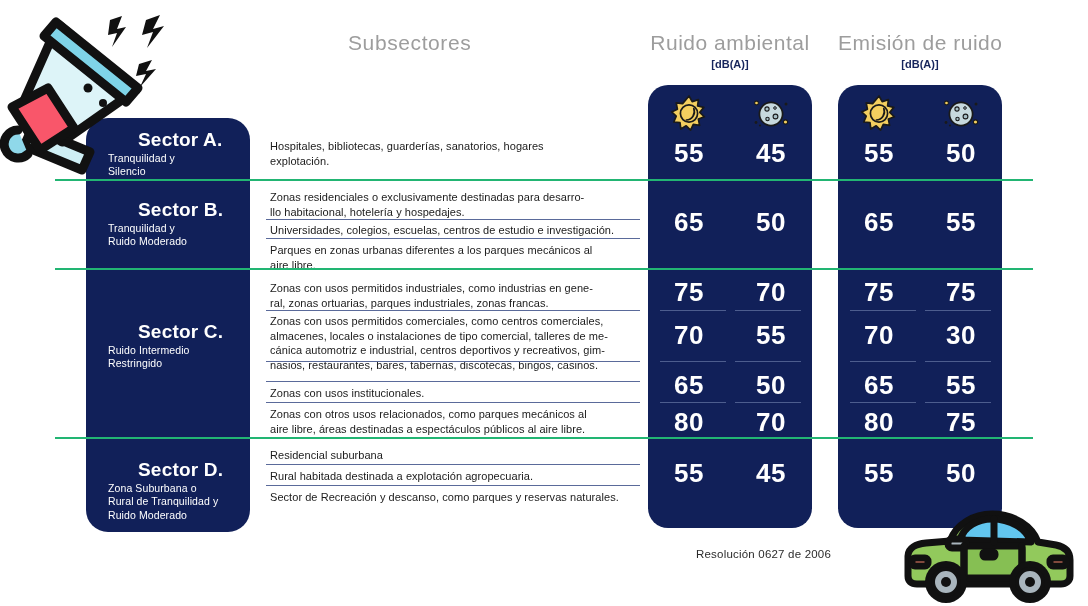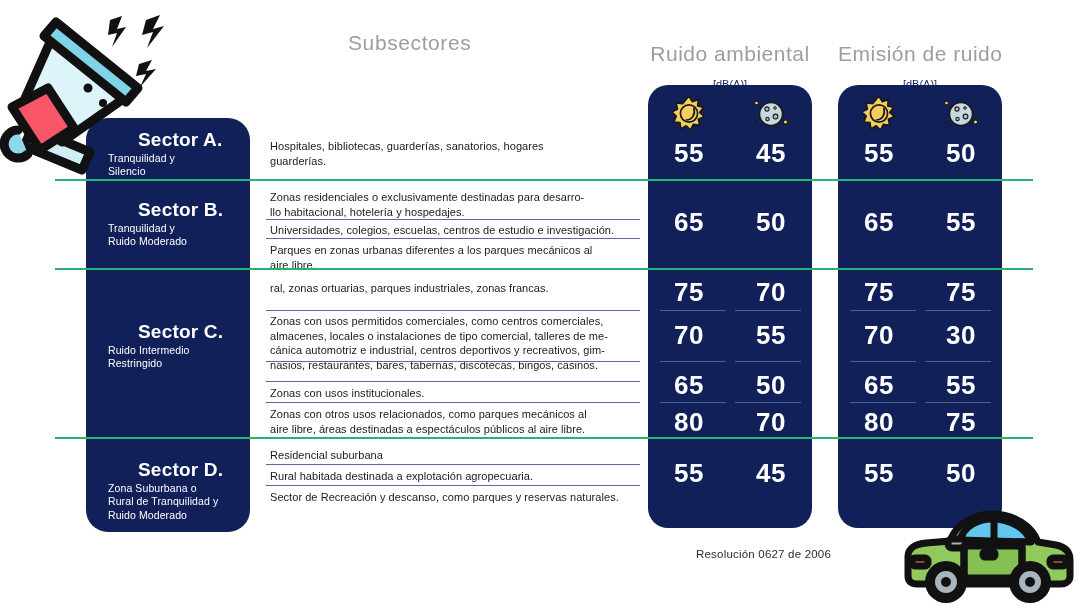--- a/index.html
+++ b/index.html
@@ -10,22 +10,22 @@
     overflow: hidden;
   }
   #stage { position: relative; width: 1088px; height: 606px; background: #fff; }
 
   
   .hdr-subsectores {
     position: absolute; left: 348px; top: 31px;
     font-size: 21px; color: #9d9d9d; letter-spacing: .6px; font-weight: 400;
   }
   .hdr-col { position: absolute; text-align: center; }
-  .hdr-col .t1 { font-size: 21px; color: #9d9d9d; letter-spacing: .5px; white-space: nowrap; margin-top: 11px; }
-  .hdr-col .t2 { font-size: 11px; color: #17255c; margin-top: 12px; font-weight: 400; }
+  .hdr-col .t1 { font-size: 21px; color: #9d9d9d; letter-spacing: .5px; white-space: nowrap; }
+  .hdr-col .t2 { font-size: 11px; color: #17255c; margin-top: 3px; font-weight: 700; }
   #hdr-col-1 { left: 648px; top: 31px; width: 164px; }
   #hdr-col-2 { left: 838px; top: 31px; width: 164px; }
 
   
   .sector-panel {
     position: absolute; left: 86px; top: 118px;
     width: 164px; height: 414px;
     background: #112059; border-radius: 22px;
   }
   .sector-label { position: absolute; left: 108px; color: #fff; }
@@ -171,40 +171,41 @@
         <circle cx="36" cy="10" r="1.5" fill="#1a1a1a"></circle>
         <circle cx="35.5" cy="28" r="2.1" fill="#f4cf5f" stroke="#1a1a1a" stroke-width="1.1"></circle>
         <circle cx="6" cy="28.5" r="1.4" fill="#1a1a1a"></circle>
         <circle cx="10" cy="31.5" r="1.1" fill="#1a1a1a"></circle>
       </svg>
     </div>
   </div>
 
   <div class="sub-text" style="top:139px">
     <div>Hospitales, bibliotecas, guarderías, sanatorios, hogares</div>
-    <div>guarderías.</div>
+    <div>explotación.</div>
   </div>
 
   <div class="sub-text" style="top:190px">
     <div>Zonas residenciales o exclusivamente destinadas para desarro-</div>
     <div>llo habitacional, hotelería y hospedajes.</div>
   </div>
   <div class="row-div" style="top:219px"></div>
 
   <div class="sub-text" style="top:223px">
     <div>Universidades, colegios, escuelas, centros de estudio e investigación.</div>
   </div>
   <div class="row-div" style="top:238px"></div>
 
   <div class="sub-text" style="top:243px">
     <div>Parques en zonas urbanas diferentes a los parques mecánicos al</div>
     <div>aire libre.</div>
   </div>
 
   <div class="sub-text" style="top:281px">
+    <div>Zonas con usos permitidos industriales, como industrias en gene-</div>
     <div>ral, zonas ortuarias, parques industriales, zonas francas.</div>
   </div>
   <div class="row-div" style="top:310px"></div>
 
   <div class="sub-text" style="top:314px">
     <div>Zonas con usos permitidos comerciales, como centros comerciales,</div>
     <div>almacenes, locales o instalaciones de tipo comercial, talleres de me-</div>
     <div>cánica automotriz e industrial, centros deportivos y recreativos, gim-</div>
     <div>nasios, restaurantes, bares, tabernas, discotecas, bingos, casinos.</div>
   </div>

